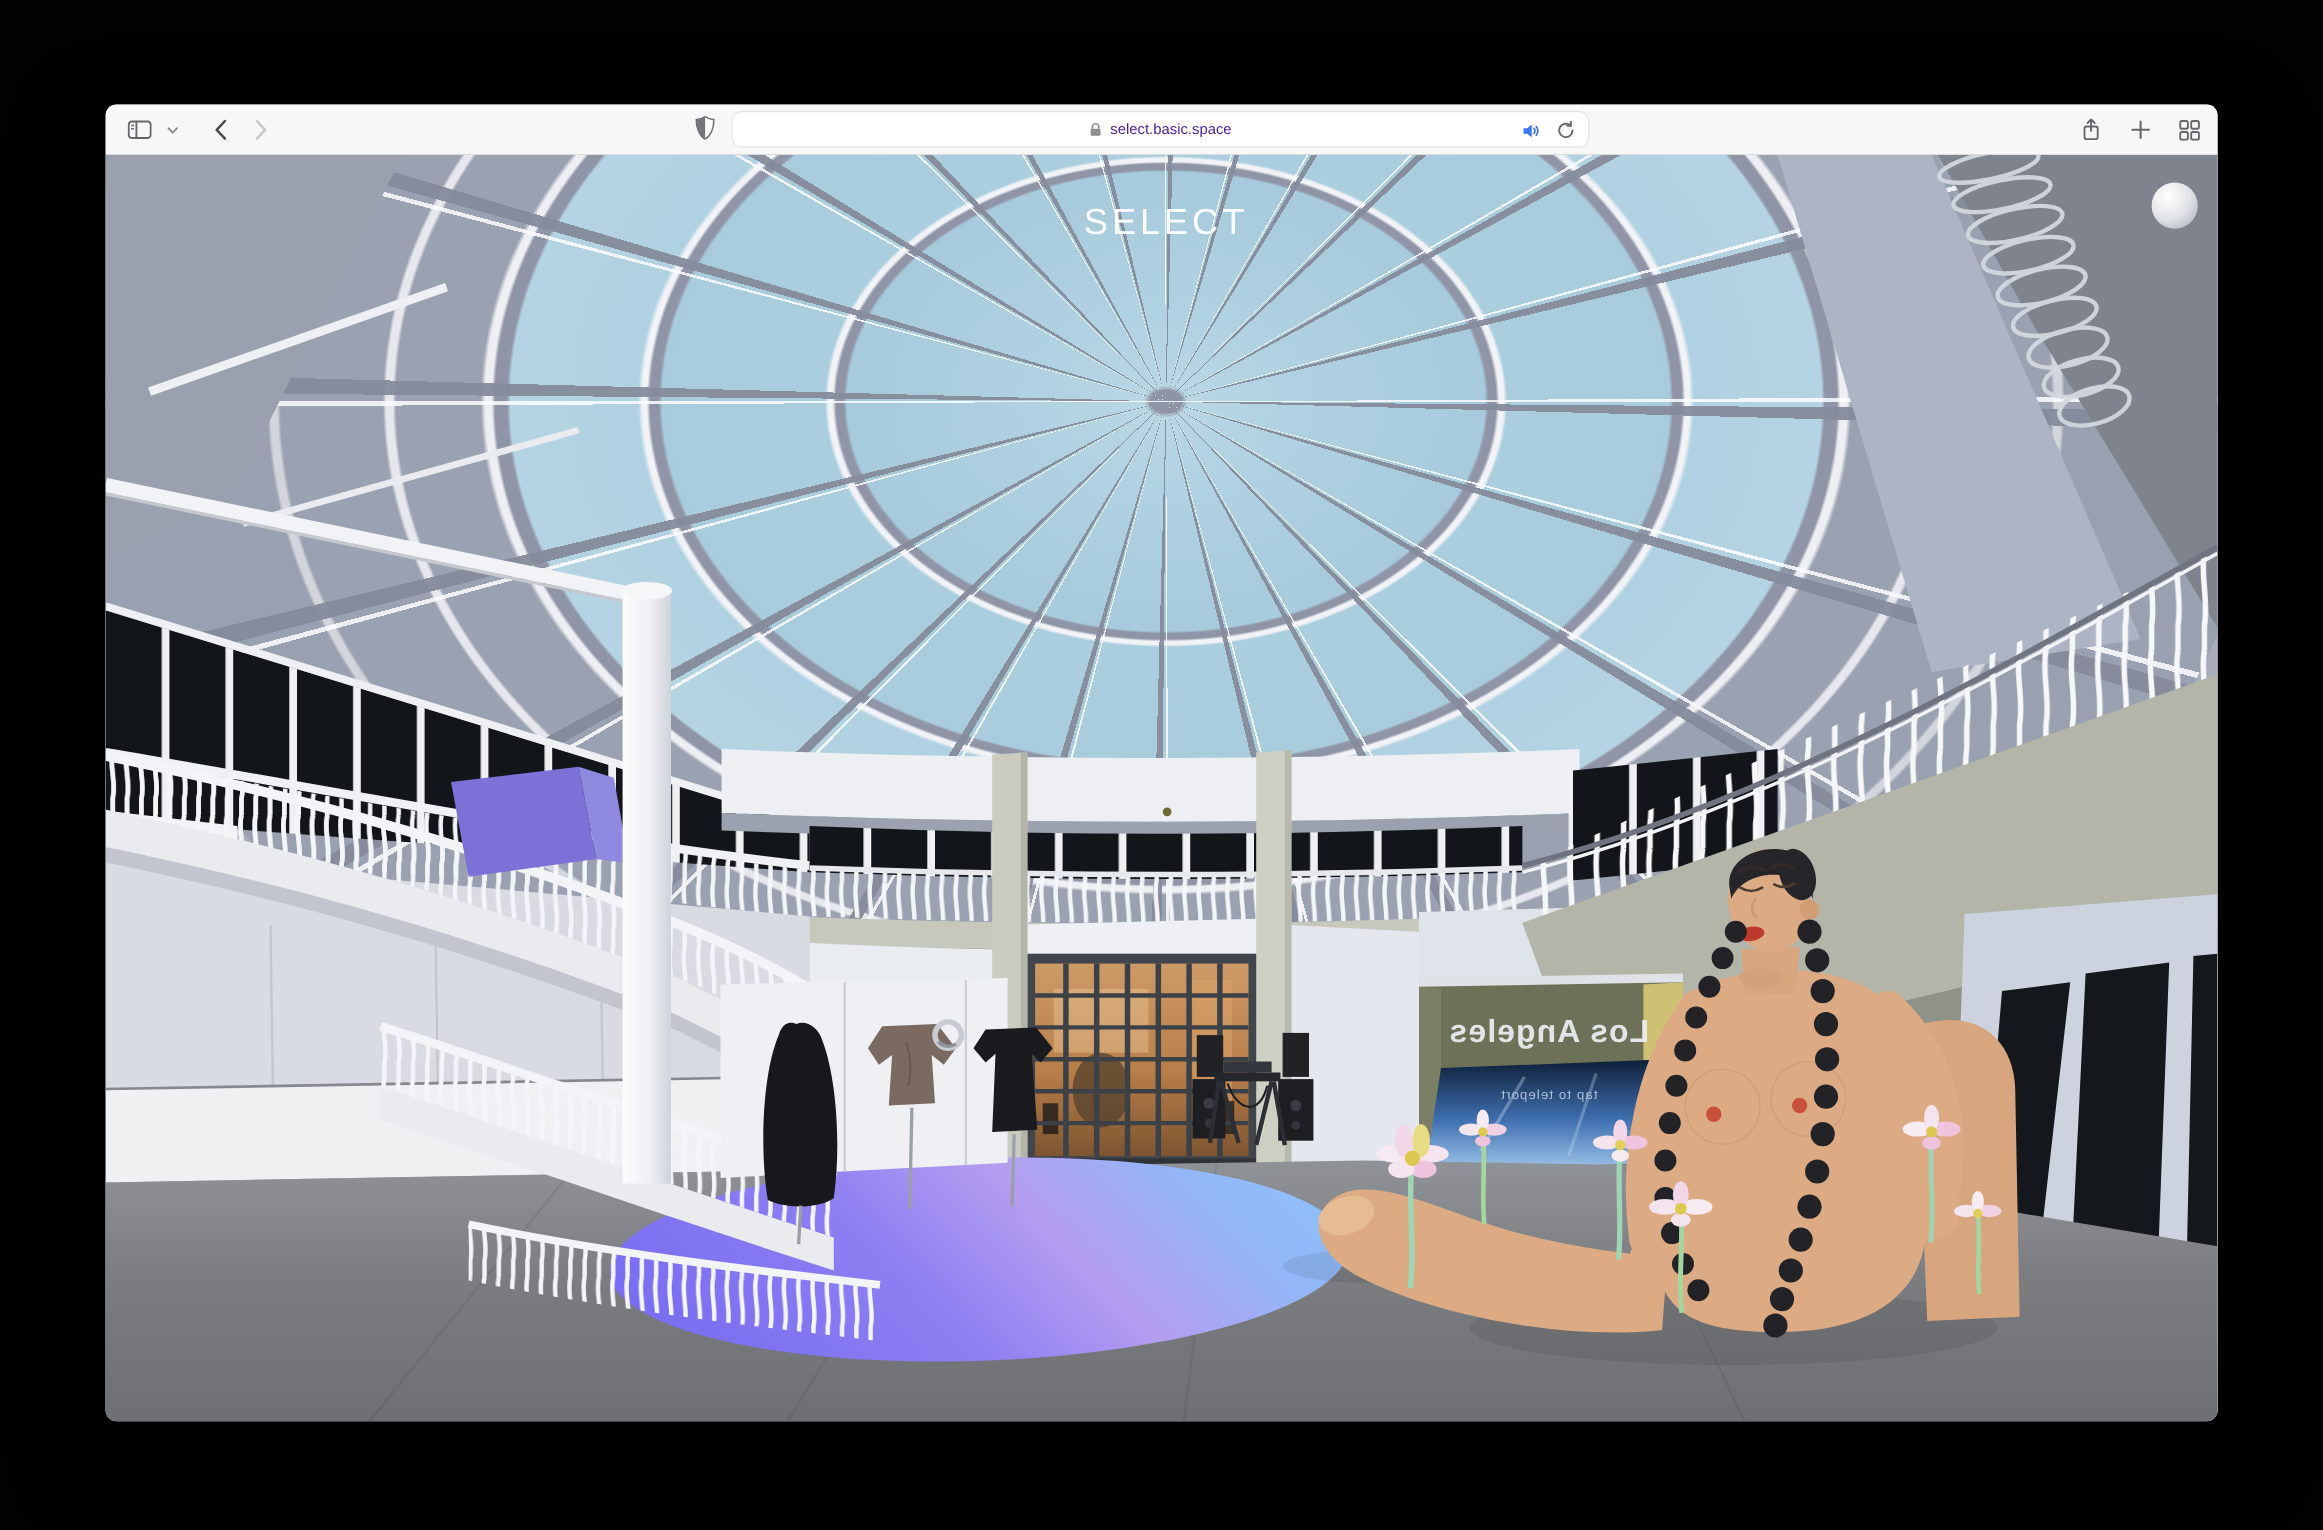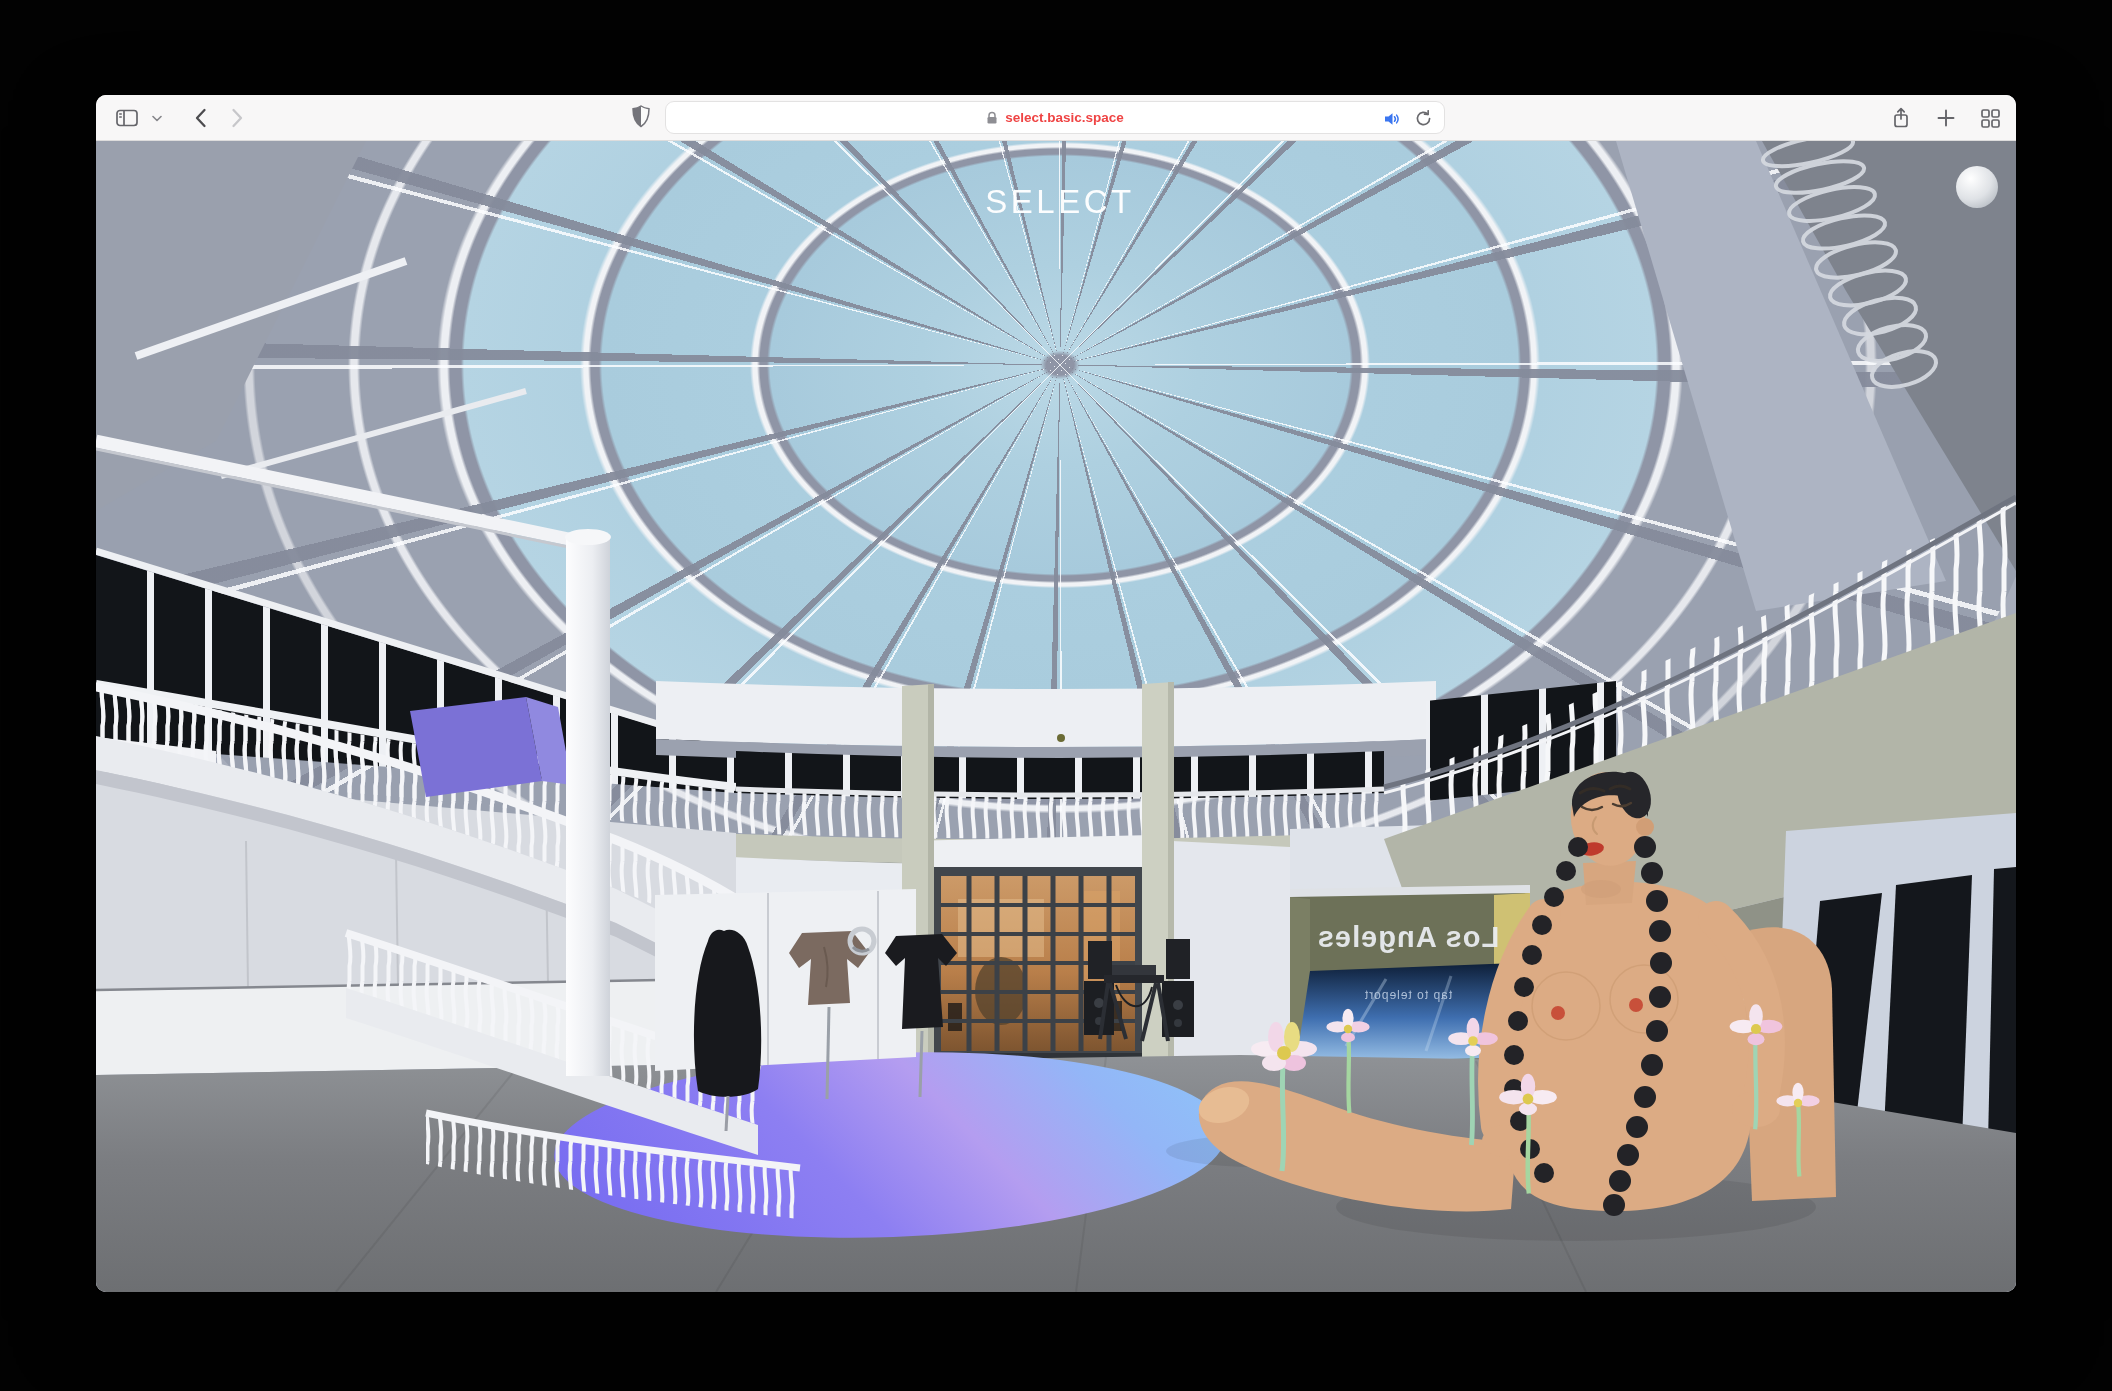--- a/index.html
+++ b/index.html
@@ -8,21 +8,21 @@
          font-family:"Liberation Sans","DejaVu Sans",sans-serif;}
   .window{position:absolute;left:96px;top:95px;width:1920px;height:1197px;border-radius:10px;
           overflow:hidden;background:#fff;box-shadow:0 0 0 1px rgba(0,0,0,.5),0 30px 80px rgba(0,0,0,.65);}
   
   .toolbar{position:relative;height:46px;background:#f8f7f7;border-bottom:1px solid #dddcdc;}
   .tb-left{position:absolute;left:20px;top:0;height:46px;display:flex;align-items:center;gap:14px;}
   .tb-right{position:absolute;right:16px;top:0;height:46px;display:flex;align-items:center;gap:26px;}
   .tb-btn{display:flex;align-items:center;justify-content:center;border:none;background:none;padding:0;cursor:default;}
   .url-field{position:absolute;left:569px;top:6px;width:780px;height:33px;background:#fff;
              border:1px solid #e3e2e2;border-radius:9px;display:flex;align-items:center;justify-content:center;}
-  .url-center{display:flex;align-items:center;gap:7px;color:#ef4444;font-size:13.5px;font-weight:bold;}
+  .url-center{display:flex;align-items:center;gap:7px;color:#4c1d95;font-size:13.5px;}
   .field-icons{position:absolute;right:12px;top:0;height:33px;display:flex;align-items:center;gap:14px;}
   .shield-wrap{position:absolute;left:535px;top:10px;}
   
   .scene{position:relative;width:1920px;height:1151px;overflow:hidden;background:#a7adbb;}
   .dome{position:absolute;left:-36px;top:-496px;width:2000px;height:1440px;border-radius:50%;
     background:radial-gradient(50% 50% at 50% 50%,
       #8f95a6 0%, #8f95a6 1.4%, #b9d7e5 2%,
       #aed0e0 14%, #a7cadc 29%, #8f95a6 29.3%, #8f95a6 30%, #f1f3f6 30.3%, #f1f3f6 30.7%, #abcedf 31%,
       #a9ccdd 45.8%, #8f95a6 46.1%, #8f95a6 46.9%, #f1f3f6 47.2%, #f1f3f6 47.6%, #b0d1e1 48%,
       #b5d4e3 59.6%, #8f95a6 59.9%, #8f95a6 61%, #edeff3 61.3%, #edeff3 61.9%, #9aa1b0 62.3%,

